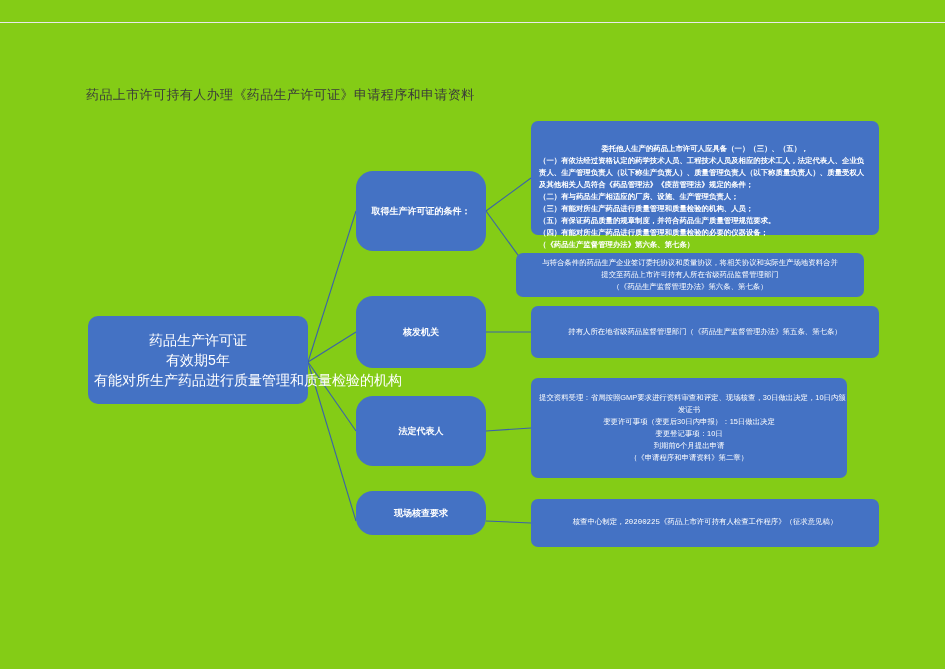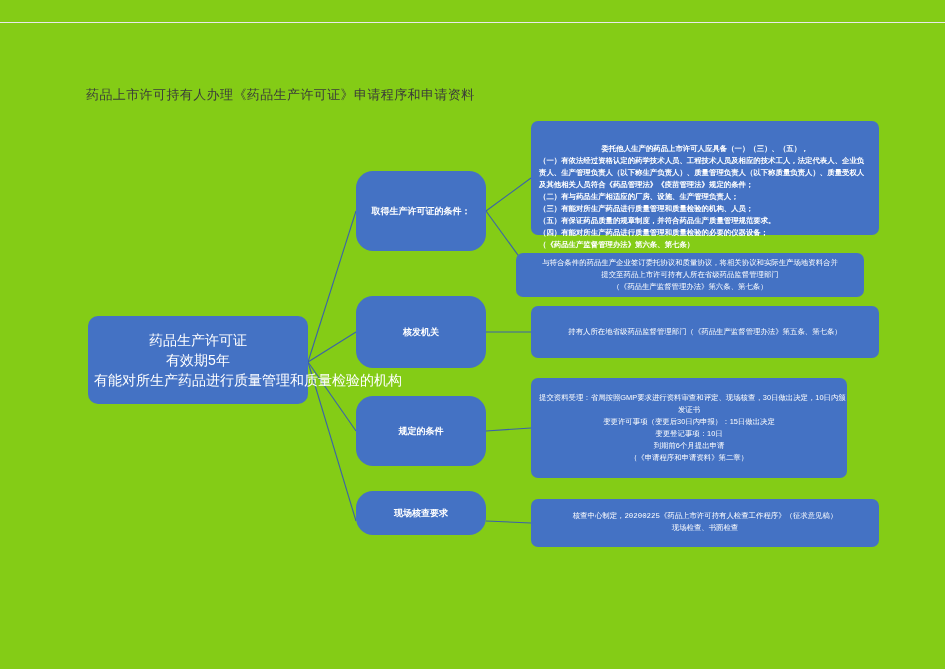--- a/index.html
+++ b/index.html
@@ -140,21 +140,21 @@
     </div>
   </div>
 
   <div class="node mid" id="node-mid-1">
     <span>取得生产许可证的条件：</span>
   </div>
   <div class="node mid" id="node-mid-2">
     <span>核发机关</span>
   </div>
   <div class="node mid" id="node-mid-3">
-    <span>规定的条件</span>
+    <span>法定代表人</span>
   </div>
   <div class="node mid" id="node-mid-4">
     <span>现场核查要求</span>
   </div>
 
   <div class="node detail" id="box-cond">
     <span class="hd">委托他人生产的药品上市许可人应具备（一）（三）、（五），</span>
     <span class="it">（一）有依法经过资格认定的药学技术人员、工程技术人员及相应的技术工人，法定代表人、企业负责人、生产管理负责人（以下称生产负责人）、质量管理负责人（以下称质量负责人）、质量受权人及其他相关人员符合《药品管理法》《疫苗管理法》规定的条件；</span>
     <span class="it">（二）有与药品生产相适应的厂房、设施、生产管理负责人；</span>
     <span class="it">（三）有能对所生产药品进行质量管理和质量检验的机构、人员；</span>
@@ -182,17 +182,16 @@
       <span class="ctr">变更许可事项（变更后30日内申报）：15日做出决定</span>
       <span class="ctr">变更登记事项：10日</span>
       <span class="ctr">到期前6个月提出申请</span>
       <span class="ctr">（《申请程序和申请资料》第二章）</span>
     </div>
   </div>
 
   <div class="node detail" id="box-insp">
     <div class="inner">
       <span class="ctr">核查中心制定，20200225《药品上市许可持有人检查工作程序》（征求意见稿）</span>
-      <span class="ctr">现场检查、书面检查</span>
     </div>
   </div>
 
 </div>
 
 </body></html>

